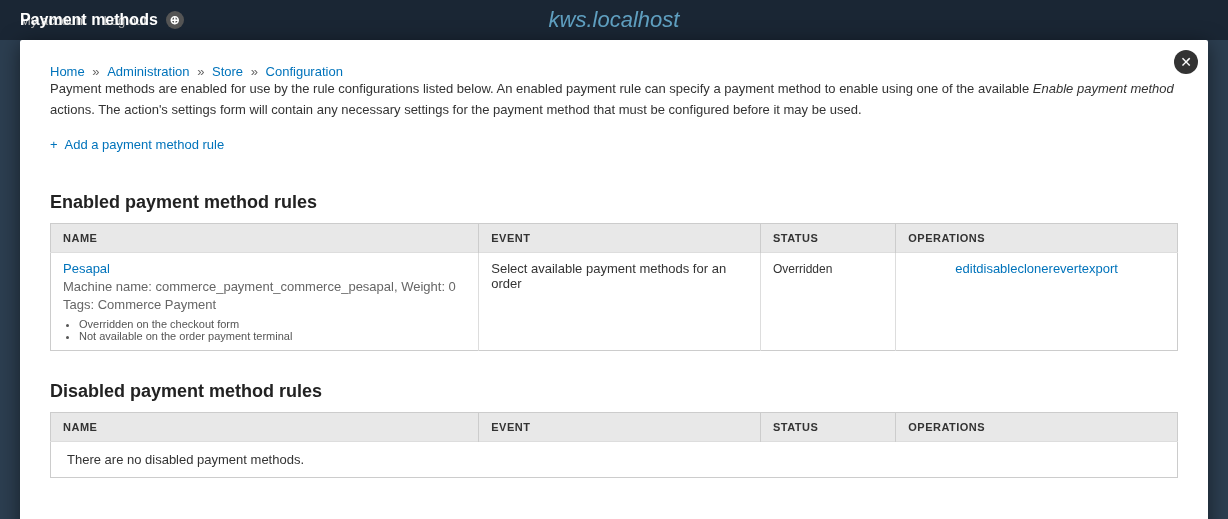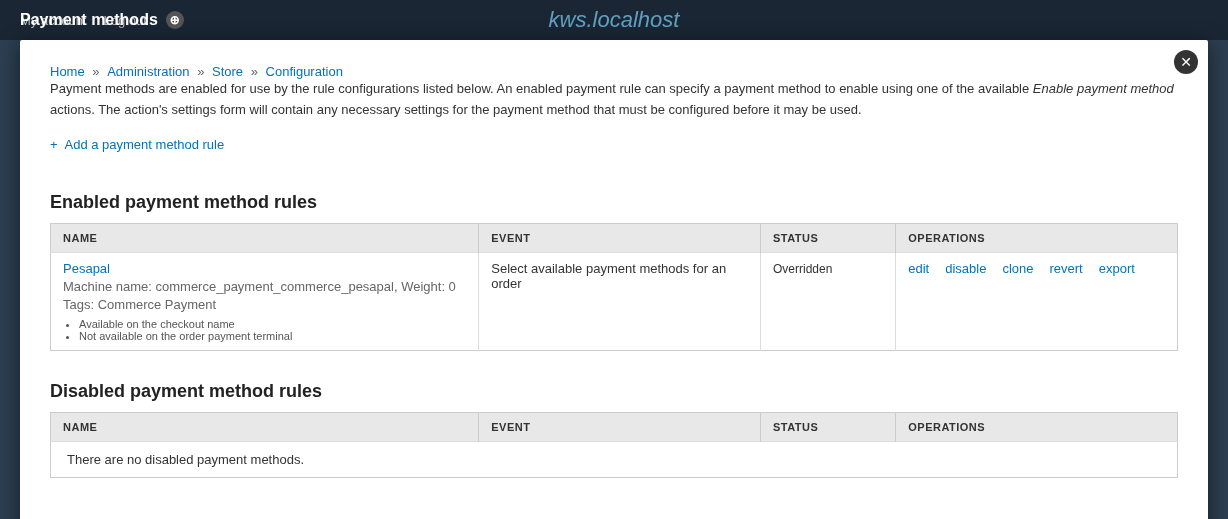--- a/index.html
+++ b/index.html
@@ -185,23 +185,23 @@
 
     
     .status-overridden {
       color: #333;
       font-size: 12px;
     }
 
     
     .operations-cell {
       display: flex;
-      gap: 16px;
       align-items: center;
       flex-wrap: wrap;
+      justify-content: center;
     }
     .operations-cell a {
       color: #0073bb;
       text-decoration: none;
       font-size: 13px;
     }
 
     
     .no-items-row td {
       color: #333;
@@ -265,21 +265,21 @@
           <th style="width:25%">OPERATIONS</th>
         </tr>
       </thead>
       <tbody>
         <tr>
           <td class="rule-name">
             <a href="#">Pesapal</a>
             <div class="rule-meta">Machine name: commerce_payment_commerce_pesapal, Weight: 0</div>
             <div class="rule-meta">Tags: Commerce Payment</div>
             <ul class="rule-bullets">
-              <li>Available on the checkout name</li>
+              <li>Overridden on the checkout form</li>
               <li>Not available on the order payment terminal</li>
             </ul>
           </td>
           <td>Select available payment methods for an order</td>
           <td>
             <span class="status-overridden">Overridden</span>
           </td>
           <td>
             <div class="operations-cell">
               <a href="#">edit</a>

